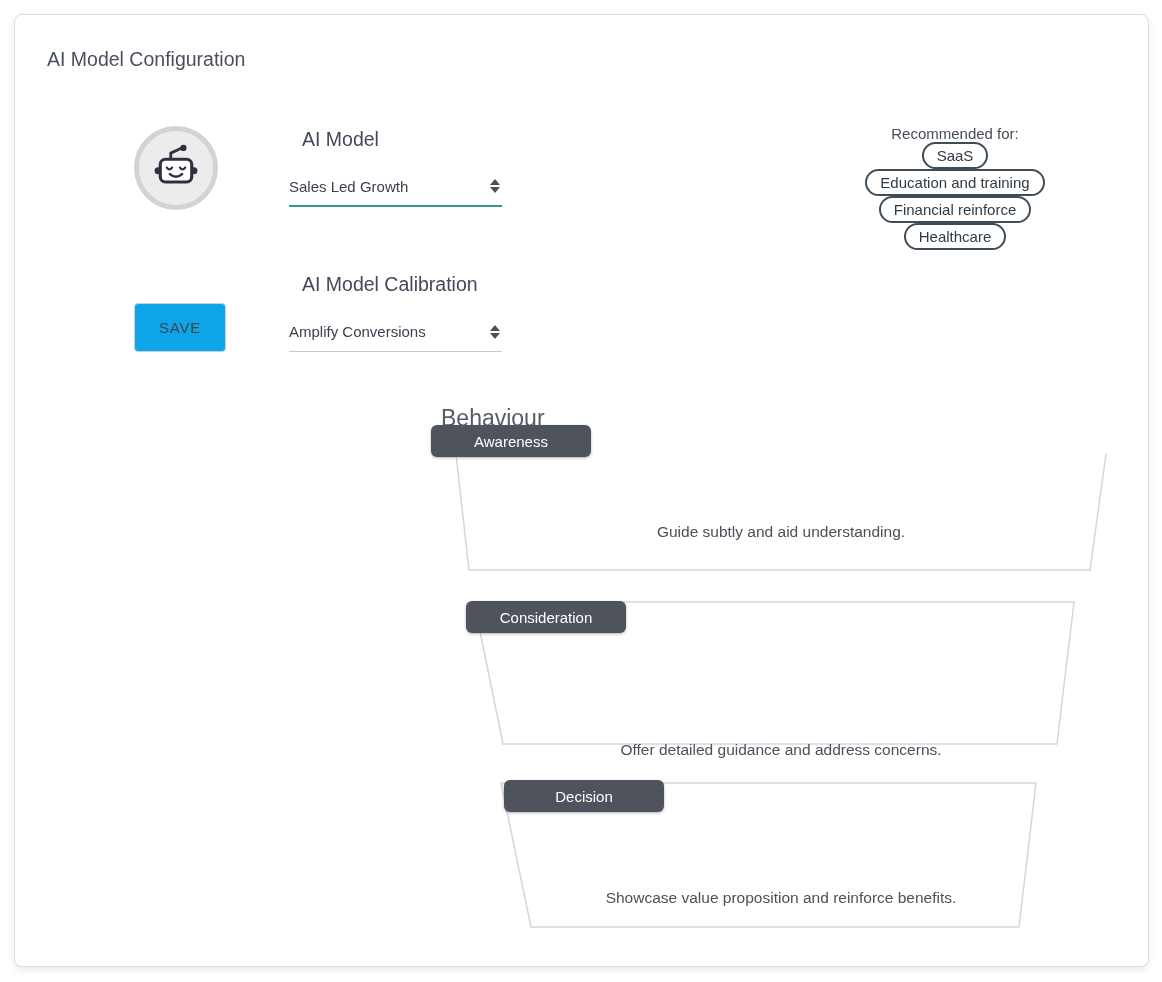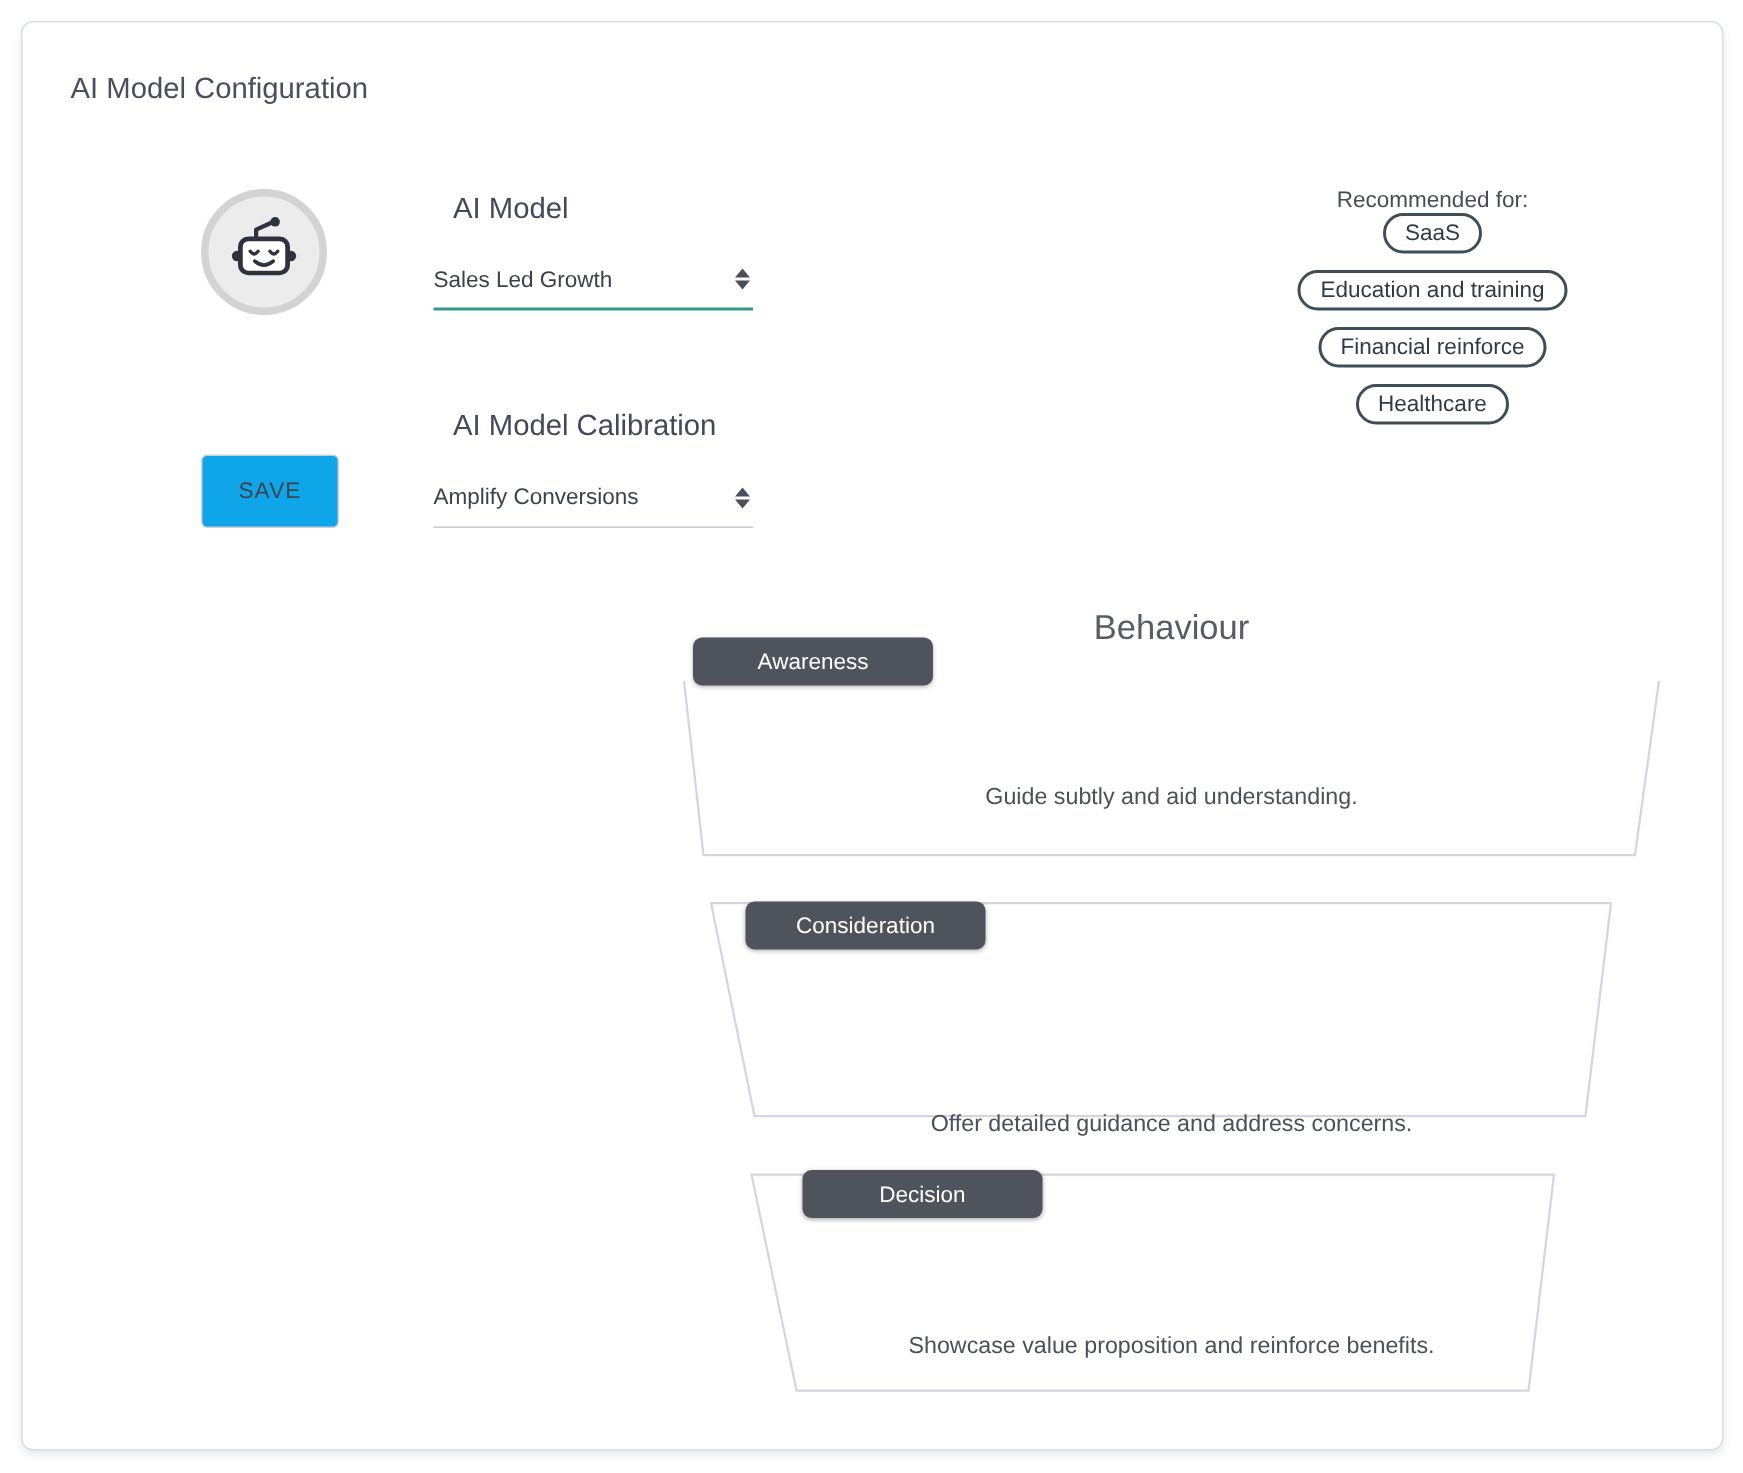--- a/index.html
+++ b/index.html
@@ -56,37 +56,37 @@
     font-size:15px;line-height:26.8px;color:#4b505d;
   }
   .description b{color:#3f4450;}
 
   
   .recommended{
     left:790px;top:110px;width:300px;
     display:flex;flex-direction:column;align-items:center;
   }
   .recommended-label{font-size:15px;color:#474c58;margin-bottom:0;}
-  .pill-stack{display:flex;flex-direction:column;align-items:center;gap:11px;}
+  .pill-stack{display:flex;flex-direction:column;align-items:center;}
   .pill{
     border:2px solid #3f4d58;border-radius:16px;padding:3px 13px;
     font-size:15px;color:#303b45;background:#fff;white-space:nowrap;
   }
 
   
   .behaviour-title{
-    left:426px;top:390px;width:680px;text-align:center;
+    left:426px;top:390px;width:680px;text-align:left;
     font-size:23px;color:#575c67;
   }
   .funnel-svg{left:426px;top:426px;}
   .stage-tag{
     height:32px;min-width:160px;padding:0 14px;
     background:#4f535c;border-radius:6px;color:#ffffff;font-size:15px;
     display:flex;align-items:center;justify-content:center;
-    box-shadow:0 1px 3px rgba(0,0,0,.3);z-index:2;margin-left:31px;
+    box-shadow:0 1px 3px rgba(0,0,0,.3);z-index:2;
   }
   .tag-awareness{left:416px;top:410px;}
   .tag-consideration{left:451px;top:586px;}
   .tag-decision{left:489px;top:765px;}
   .stage-text{
     left:426px;width:680px;text-align:center;
     font-size:15.5px;color:#4b5059;
   }
   .text-awareness{top:508px;}
   .text-consideration{top:694px;margin-top:32px;}

